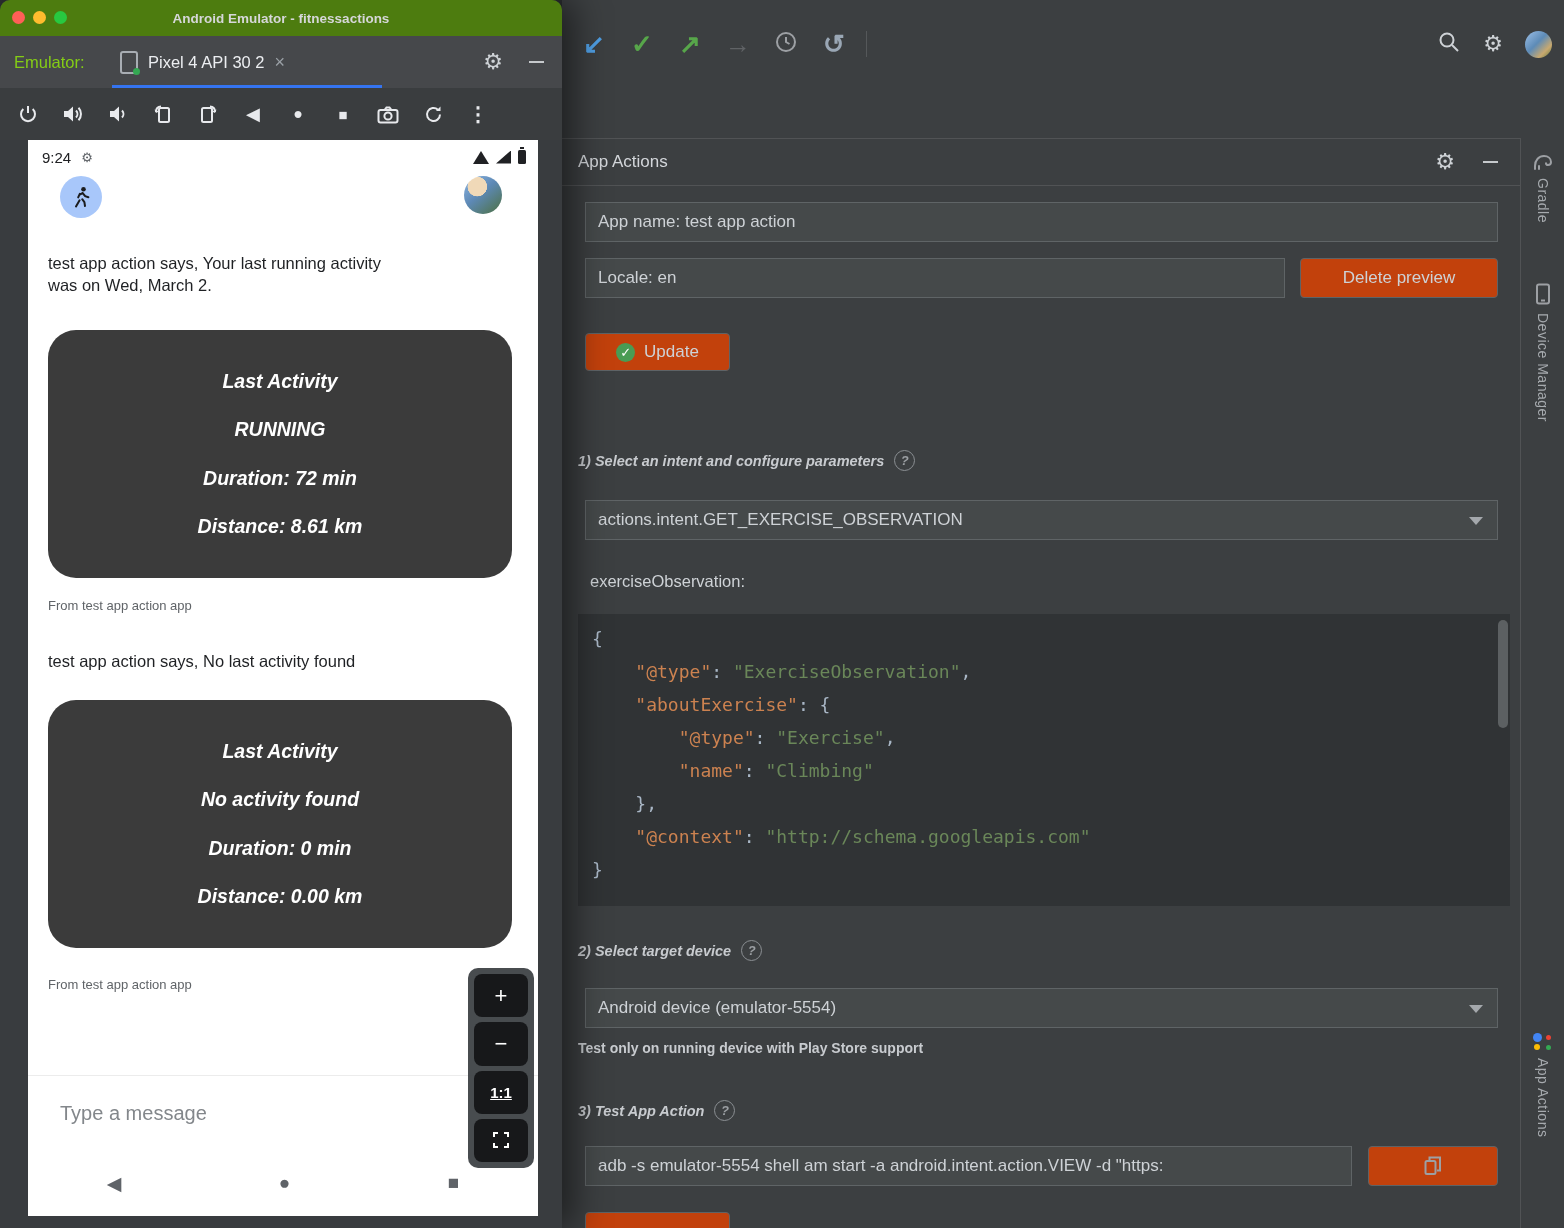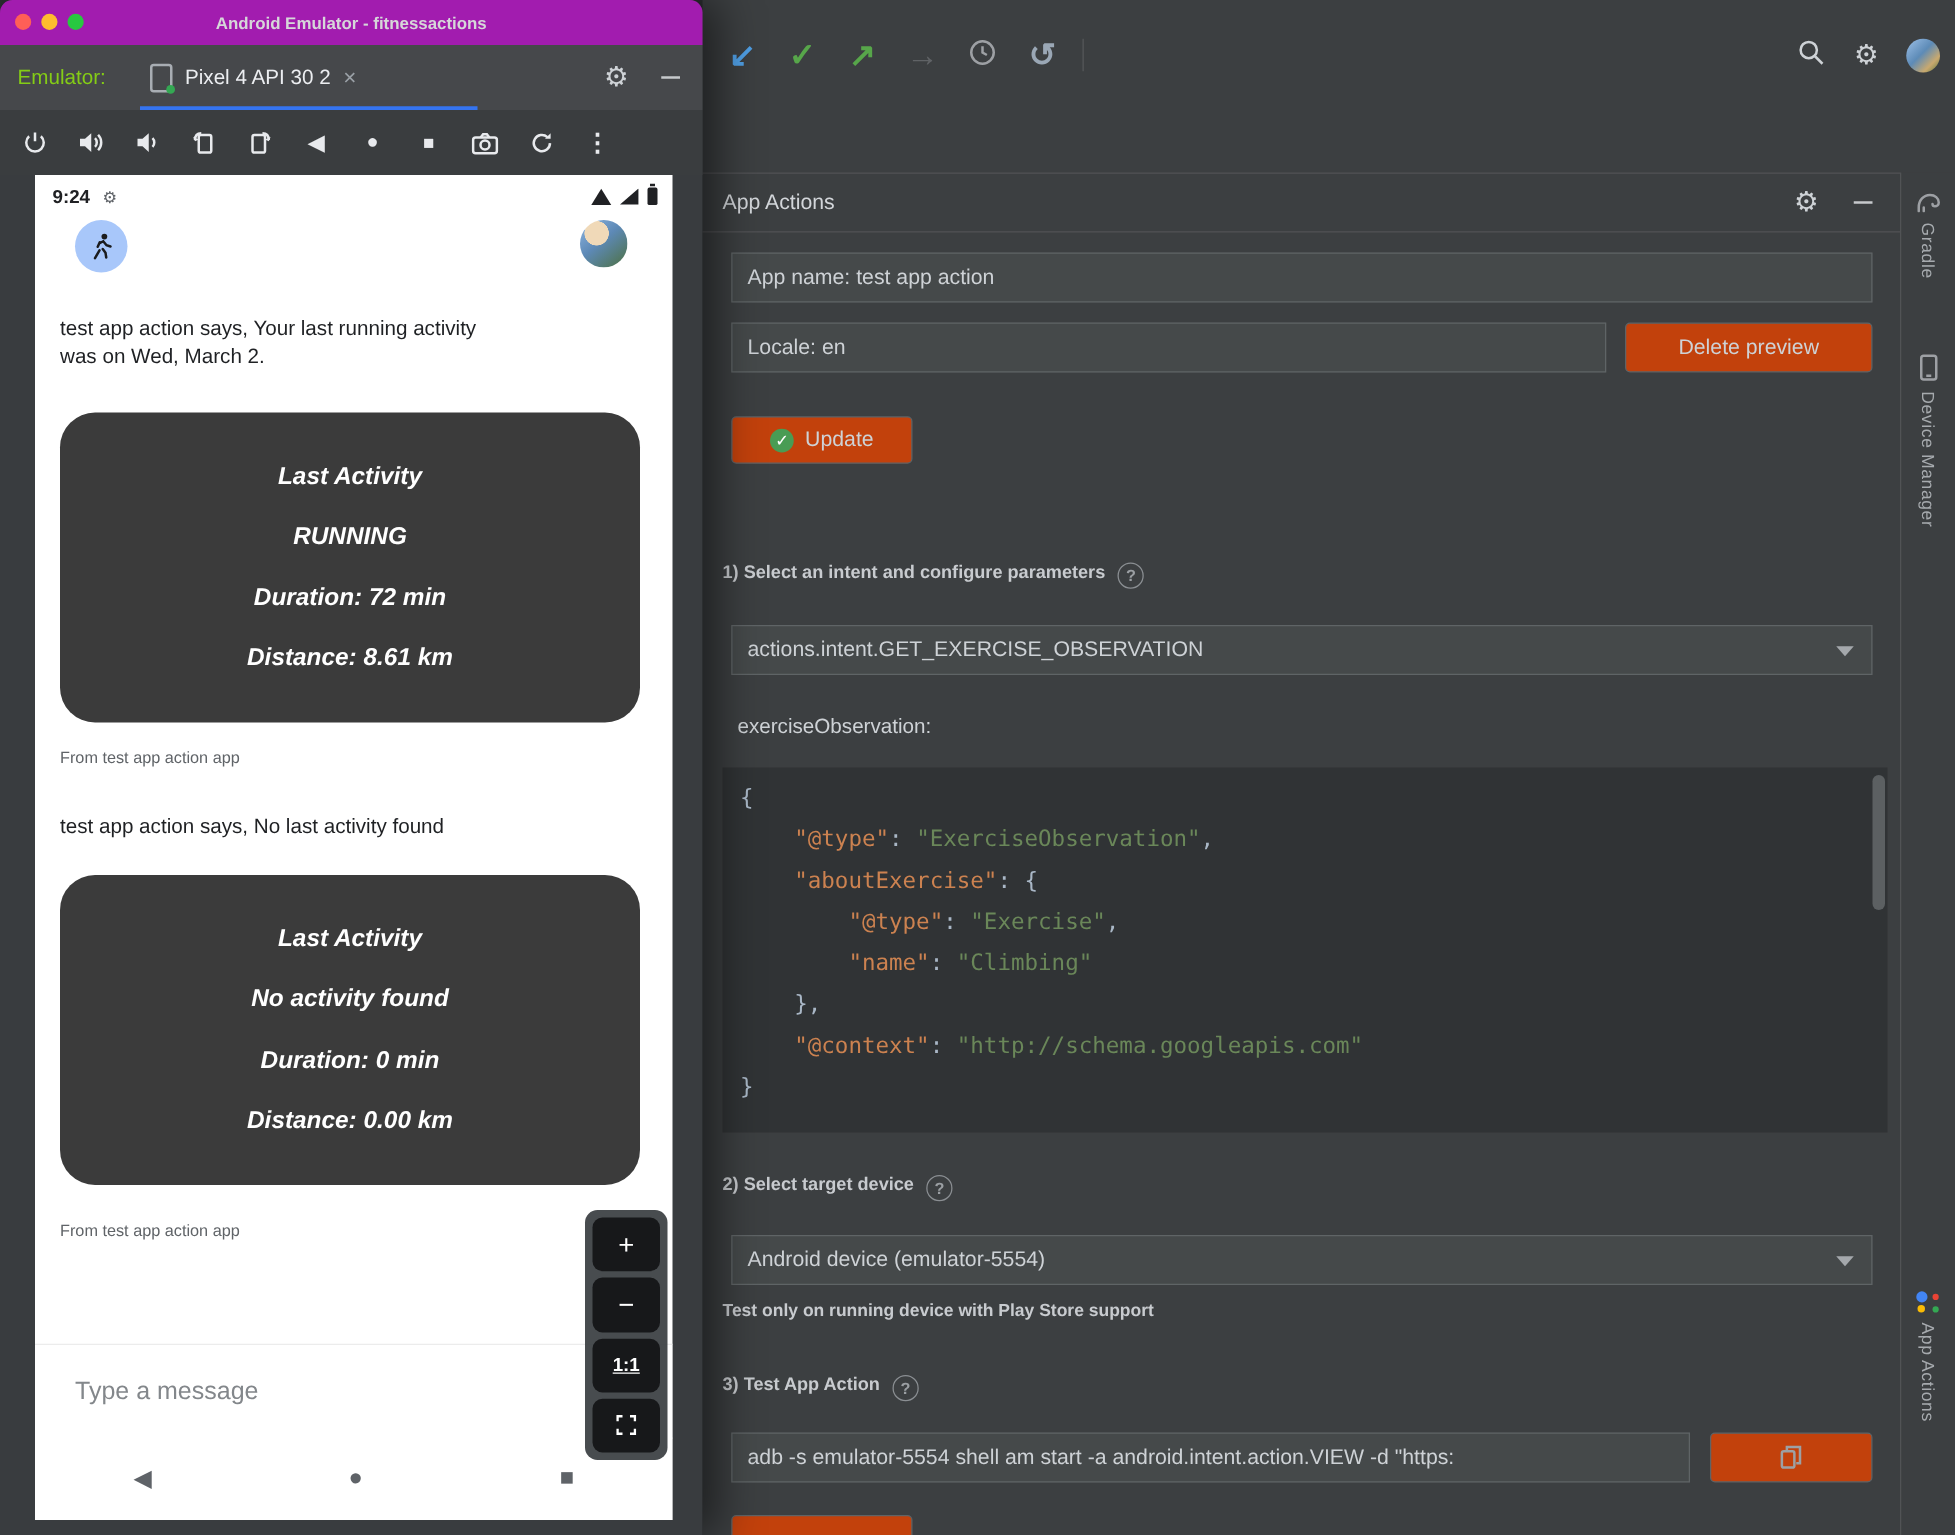--- a/index.html
+++ b/index.html
@@ -15,59 +15,59 @@
   .gear-glyph{color:#ced2d6;font-size:22px;line-height:1;}
 
   .panel-header{position:absolute;top:138px;left:0;width:958px;height:48px;border-top:1px solid #515355;border-bottom:1px solid #515355;display:flex;align-items:center;background:#3c3f41;box-sizing:border-box;}
   .panel-title{margin-left:16px;font-size:17px;color:#d3d6da;}
   .panel-header-icons{position:absolute;right:22px;display:flex;align-items:center;gap:28px;}
   .min-line{display:inline-block;width:15px;height:2px;background:#c6c9cc;}
 
   .inp{position:absolute;background:#45494a;border:1px solid #5f6466;color:#ced2d6;font-size:17px;display:flex;align-items:center;padding:0 12px;box-sizing:border-box;overflow:hidden;white-space:nowrap;}
   .btn{position:absolute;background:#c2410c;border:1px solid #5e6366;border-radius:4px;color:#ced2d6;font-size:17px;display:flex;align-items:center;justify-content:center;box-sizing:border-box;gap:9px;}
   .check-badge{width:19px;height:19px;border-radius:50%;background:#499c54;color:#fff;font-size:13px;display:flex;align-items:center;justify-content:center;}
-  .section{position:absolute;display:flex;align-items:flex-start;gap:10px;color:#c8cbcf;font-size:14.5px;font-weight:bold;}
+  .section{position:absolute;display:flex;align-items:center;gap:10px;color:#c8cbcf;font-size:14.5px;font-weight:bold;font-style:italic;}
   .help{width:21px;height:21px;border-radius:50%;border:1.5px solid #8b8f93;color:#9b9fa3;font-size:13px;font-weight:bold;display:flex;align-items:center;justify-content:center;box-sizing:border-box;}
   .caret{position:absolute;right:14px;top:16px;width:0;height:0;border-left:7px solid transparent;border-right:7px solid transparent;border-top:8px solid #a4a8ac;}
   .field-label{position:absolute;color:#ced2d6;font-size:16.5px;}
 
   .code{position:absolute;left:16px;top:614px;width:932px;height:292px;background:#303335;font-family:"DejaVu Sans Mono",monospace;font-size:18px;line-height:33px;color:#a9b7c6;padding:8px 0 0 14px;box-sizing:border-box;}
   .code-line{white-space:pre;}
   .tok-k{color:#cc8250;} .tok-s{color:#6a8759;} .tok-p{color:#a9b7c6;}
   .code-scrollbar{position:absolute;right:5px;top:6px;width:10px;height:108px;background:#5c6062;border-radius:5px;}
 
   .note{position:absolute;color:#c8cbcf;font-size:14px;font-weight:bold;}
 
   .stripe{position:absolute;left:958px;top:138px;width:44px;bottom:0;background:#3c3f41;border-left:1px solid #515355;box-sizing:border-box;}
   .stripe-item{position:absolute;left:0;width:100%;display:flex;flex-direction:column;align-items:center;gap:8px;}
   .vtab{writing-mode:vertical-rl;color:#a6aaae;font-size:14px;letter-spacing:0.5px;}
   .dots{display:grid;grid-template-columns:9px 9px;grid-gap:2px;align-items:center;justify-items:center;}
   .dot{border-radius:50%;}
 
   
   .emu{position:absolute;left:0;top:0;width:562px;height:1228px;background:#393c3f;border-radius:10px 10px 0 0;box-shadow:12px 0 34px rgba(0,0,0,0.5);}
-  .titlebar{position:absolute;top:0;left:0;right:0;height:36px;background:#a21caf;border-radius:10px 10px 0 0;}
+  .titlebar{position:absolute;top:0;left:0;right:0;height:36px;background:#4d7c0f;border-radius:10px 10px 0 0;}
   .lights{position:absolute;left:12px;top:11px;display:flex;gap:8px;}
   .light{width:13px;height:13px;border-radius:50%;}
   .win-title{position:absolute;top:0;left:0;right:0;height:36px;display:flex;align-items:center;justify-content:center;color:#d6d7d9;font-size:13.5px;font-weight:bold;}
   .emu-toolbar{position:absolute;top:36px;left:0;right:0;height:52px;background:#46484b;display:flex;align-items:center;}
   .emu-toolbar-label{margin-left:14px;color:#84cc16;font-size:16.5px;}
   .tab{position:absolute;left:112px;top:0;height:100%;width:270px;display:flex;align-items:center;gap:10px;padding-left:8px;box-sizing:border-box;}
   .tab-underline{position:absolute;left:0;bottom:0;width:100%;height:3px;background:#3574f0;}
   .tab-label{color:#eceef1;font-size:16.5px;}
   .tab-close{color:#9aa0a6;font-size:18px;}
   .phone-tab-icon{position:relative;width:14px;height:19px;border:2px solid #a8adb3;border-radius:3px;}
   .phone-tab-icon .gdot{position:absolute;right:-4px;bottom:-3px;width:7px;height:7px;border-radius:50%;background:#34a853;}
   .emu-tb-right{position:absolute;right:18px;top:36px;height:52px;display:flex;align-items:center;gap:26px;}
   .emu-controls{position:absolute;top:88px;left:0;right:0;height:52px;background:#3a3d3f;display:flex;align-items:center;gap:21px;padding-left:16px;color:#e8eaed;}
   .ctl{display:flex;align-items:center;justify-content:center;width:24px;height:24px;font-size:18px;color:#e8eaed;}
 
   .screen{position:absolute;left:28px;top:140px;width:510px;height:1076px;background:#ffffff;overflow:hidden;}
   .statusbar{position:absolute;top:0;left:0;right:0;height:34px;display:flex;align-items:center;color:#202124;}
-  .status-time{margin-left:14px;font-size:15px;font-weight:bold;}
+  .status-time{margin-left:14px;font-size:15px;font-weight:normal;}
   .status-gear{margin-left:10px;font-size:13px;color:#5f6368;}
   .status-right{position:absolute;right:12px;display:flex;align-items:center;gap:7px;}
   .wifi-tri{width:0;height:0;border-left:8px solid transparent;border-right:8px solid transparent;border-bottom:13px solid #202124;}
   .signal-tri{width:15px;height:13px;background:#202124;clip-path:polygon(0 100%,100% 0,100% 100%);}
   .battery{width:8px;height:14px;background:#202124;border-radius:1.5px;position:relative;}
   .battery::before{content:"";position:absolute;top:-3px;left:2px;width:4px;height:2px;background:#202124;}
 
   .bot-avatar{position:absolute;left:32px;top:36px;width:42px;height:42px;border-radius:50%;background:#a8c7fa;display:flex;align-items:center;justify-content:center;}
   .user-avatar{position:absolute;right:36px;top:36px;width:38px;height:38px;border-radius:50%;background:radial-gradient(circle at 35% 28%,#f0d9b8 0 26%,rgba(0,0,0,0) 27%),linear-gradient(140deg,#8fb6e2 0%,#5d89b6 45%,#4d7040 100%);}
   .msg{position:absolute;left:20px;color:#1f2124;font-size:16.5px;line-height:22px;}

